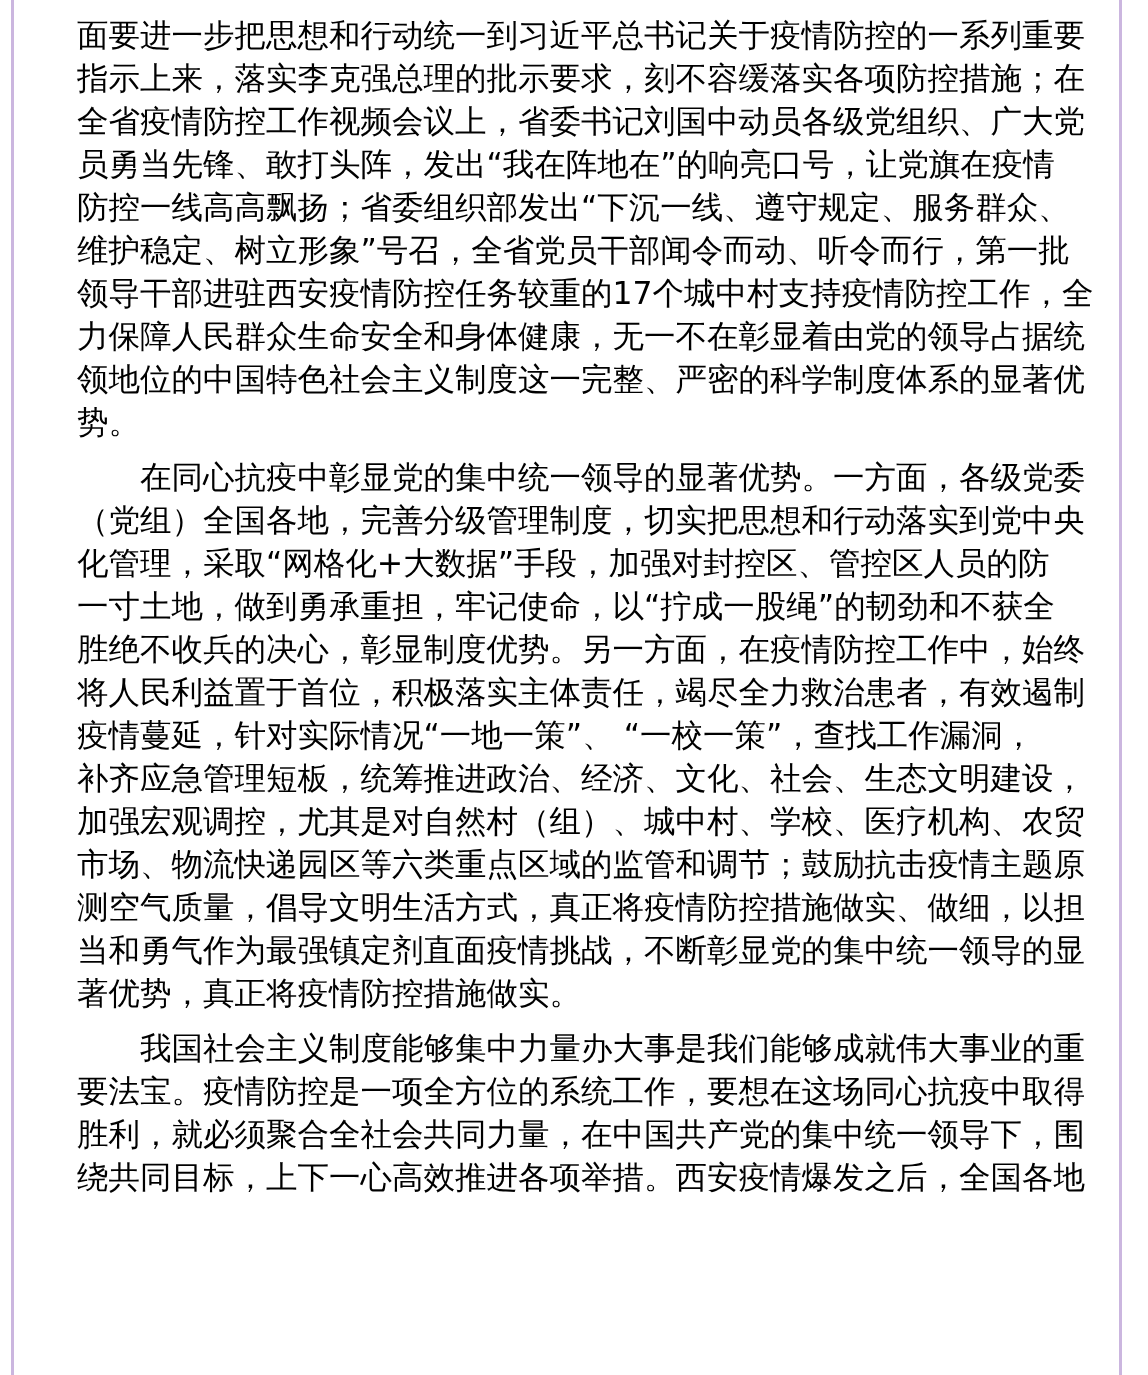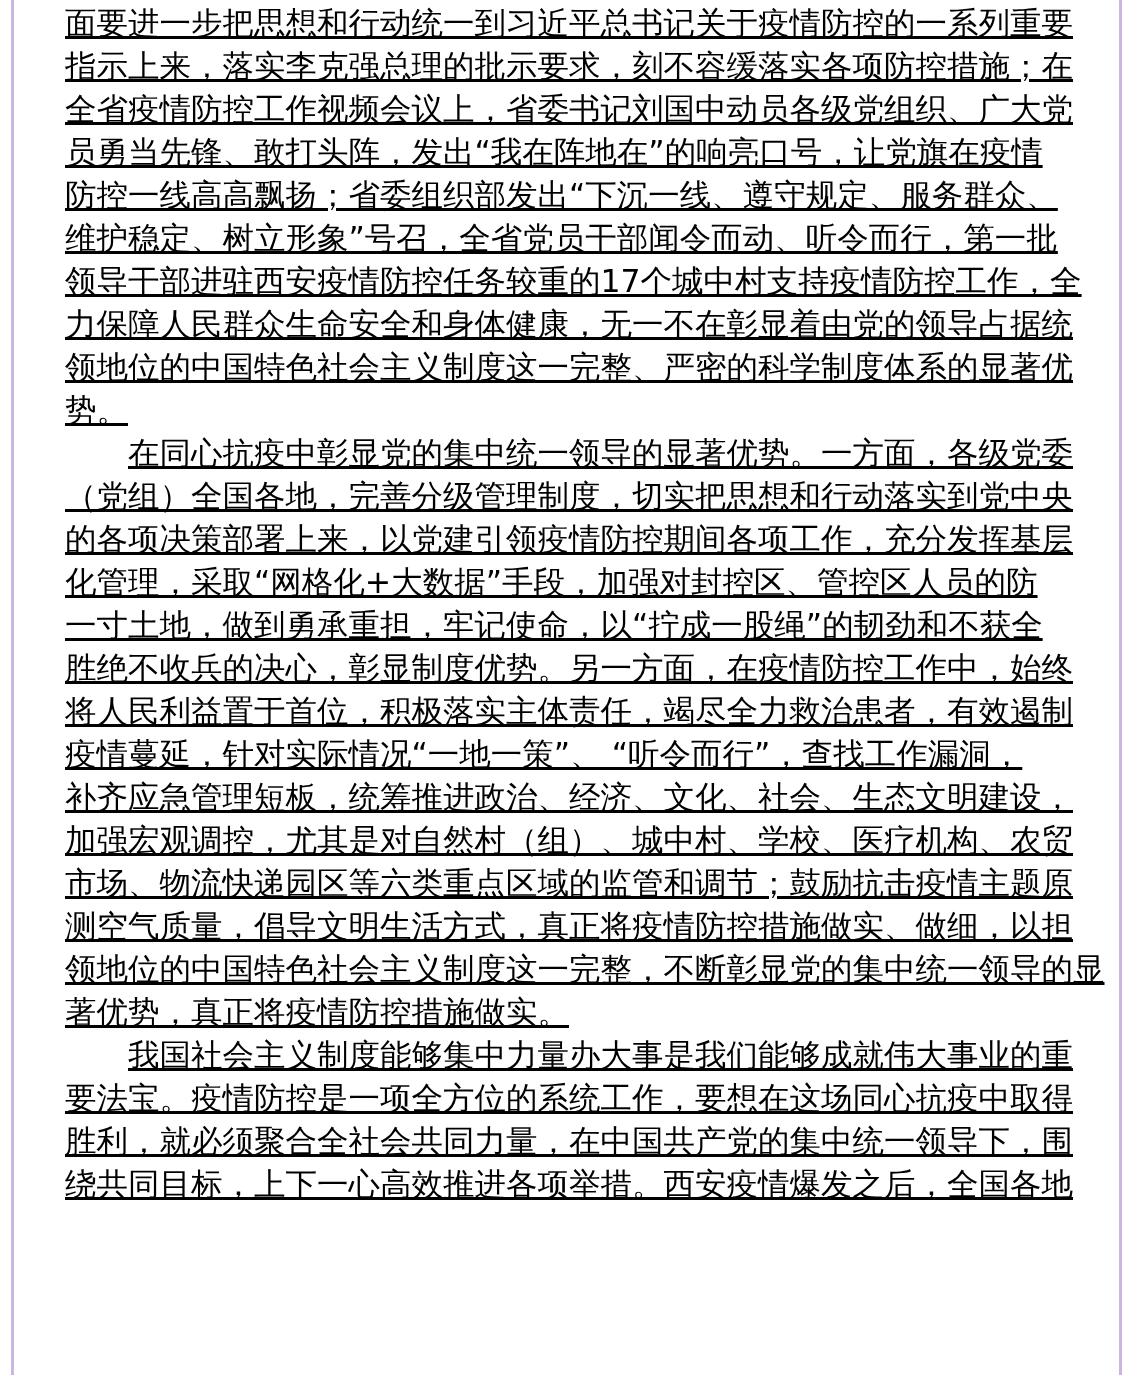--- a/index.html
+++ b/index.html
@@ -25,23 +25,22 @@
   .page-rule.right { left: 1119px; }
 
   .article {
     position: absolute;
     left: 65px;
     top: 2px;
     width: 1045px;
     color: var(--text-color, #000000);
   }
   .paragraph {
-    margin: 0;
+    margin: 12px;
     padding: 0;
-    text-decoration: underline;
   }
   .text-line {
     height: 43px;
     line-height: 43px;
     font-size: 31.5px;
     white-space: nowrap;
     letter-spacing: 0;
   }
   .paragraph.indented .text-line:first-child {
     text-indent: 2em;
@@ -62,31 +61,30 @@
         <div class="text-line">防控一线高高飘扬；省委组织部发出“下沉一线、遵守规定、服务群众、</div>
         <div class="text-line">维护稳定、树立形象”号召，全省党员干部闻令而动、听令而行，第一批</div>
         <div class="text-line">领导干部进驻西安疫情防控任务较重的17个城中村支持疫情防控工作，全</div>
         <div class="text-line">力保障人民群众生命安全和身体健康，无一不在彰显着由党的领导占据统</div>
         <div class="text-line">领地位的中国特色社会主义制度这一完整、严密的科学制度体系的显著优</div>
         <div class="text-line">势。</div>
       </div>
       <div class="paragraph indented">
         <div class="text-line">在同心抗疫中彰显党的集中统一领导的显著优势。一方面，各级党委</div>
         <div class="text-line">（党组）全国各地，完善分级管理制度，切实把思想和行动落实到党中央</div>
-        <div class="text-line">的各项决策部署上来，以党建引领疫情防控期间各项工作，充分发挥基层</div>
         <div class="text-line">化管理，采取“网格化+大数据”手段，加强对封控区、管控区人员的防</div>
         <div class="text-line">一寸土地，做到勇承重担，牢记使命，以“拧成一股绳”的韧劲和不获全</div>
         <div class="text-line">胜绝不收兵的决心，彰显制度优势。另一方面，在疫情防控工作中，始终</div>
         <div class="text-line">将人民利益置于首位，积极落实主体责任，竭尽全力救治患者，有效遏制</div>
-        <div class="text-line">疫情蔓延，针对实际情况“一地一策”、 “听令而行”，查找工作漏洞，</div>
+        <div class="text-line">疫情蔓延，针对实际情况“一地一策”、 “一校一策”，查找工作漏洞，</div>
         <div class="text-line">补齐应急管理短板，统筹推进政治、经济、文化、社会、生态文明建设，</div>
         <div class="text-line">加强宏观调控，尤其是对自然村（组）、城中村、学校、医疗机构、农贸</div>
         <div class="text-line">市场、物流快递园区等六类重点区域的监管和调节；鼓励抗击疫情主题原</div>
         <div class="text-line">测空气质量，倡导文明生活方式，真正将疫情防控措施做实、做细，以担</div>
-        <div class="text-line">领地位的中国特色社会主义制度这一完整，不断彰显党的集中统一领导的显</div>
+        <div class="text-line">当和勇气作为最强镇定剂直面疫情挑战，不断彰显党的集中统一领导的显</div>
         <div class="text-line">著优势，真正将疫情防控措施做实。</div>
       </div>
       <div class="paragraph indented">
         <div class="text-line">我国社会主义制度能够集中力量办大事是我们能够成就伟大事业的重</div>
         <div class="text-line">要法宝。疫情防控是一项全方位的系统工作，要想在这场同心抗疫中取得</div>
         <div class="text-line">胜利，就必须聚合全社会共同力量，在中国共产党的集中统一领导下，围</div>
         <div class="text-line">绕共同目标，上下一心高效推进各项举措。西安疫情爆发之后，全国各地</div>
       </div>
     </div>
 </div>

